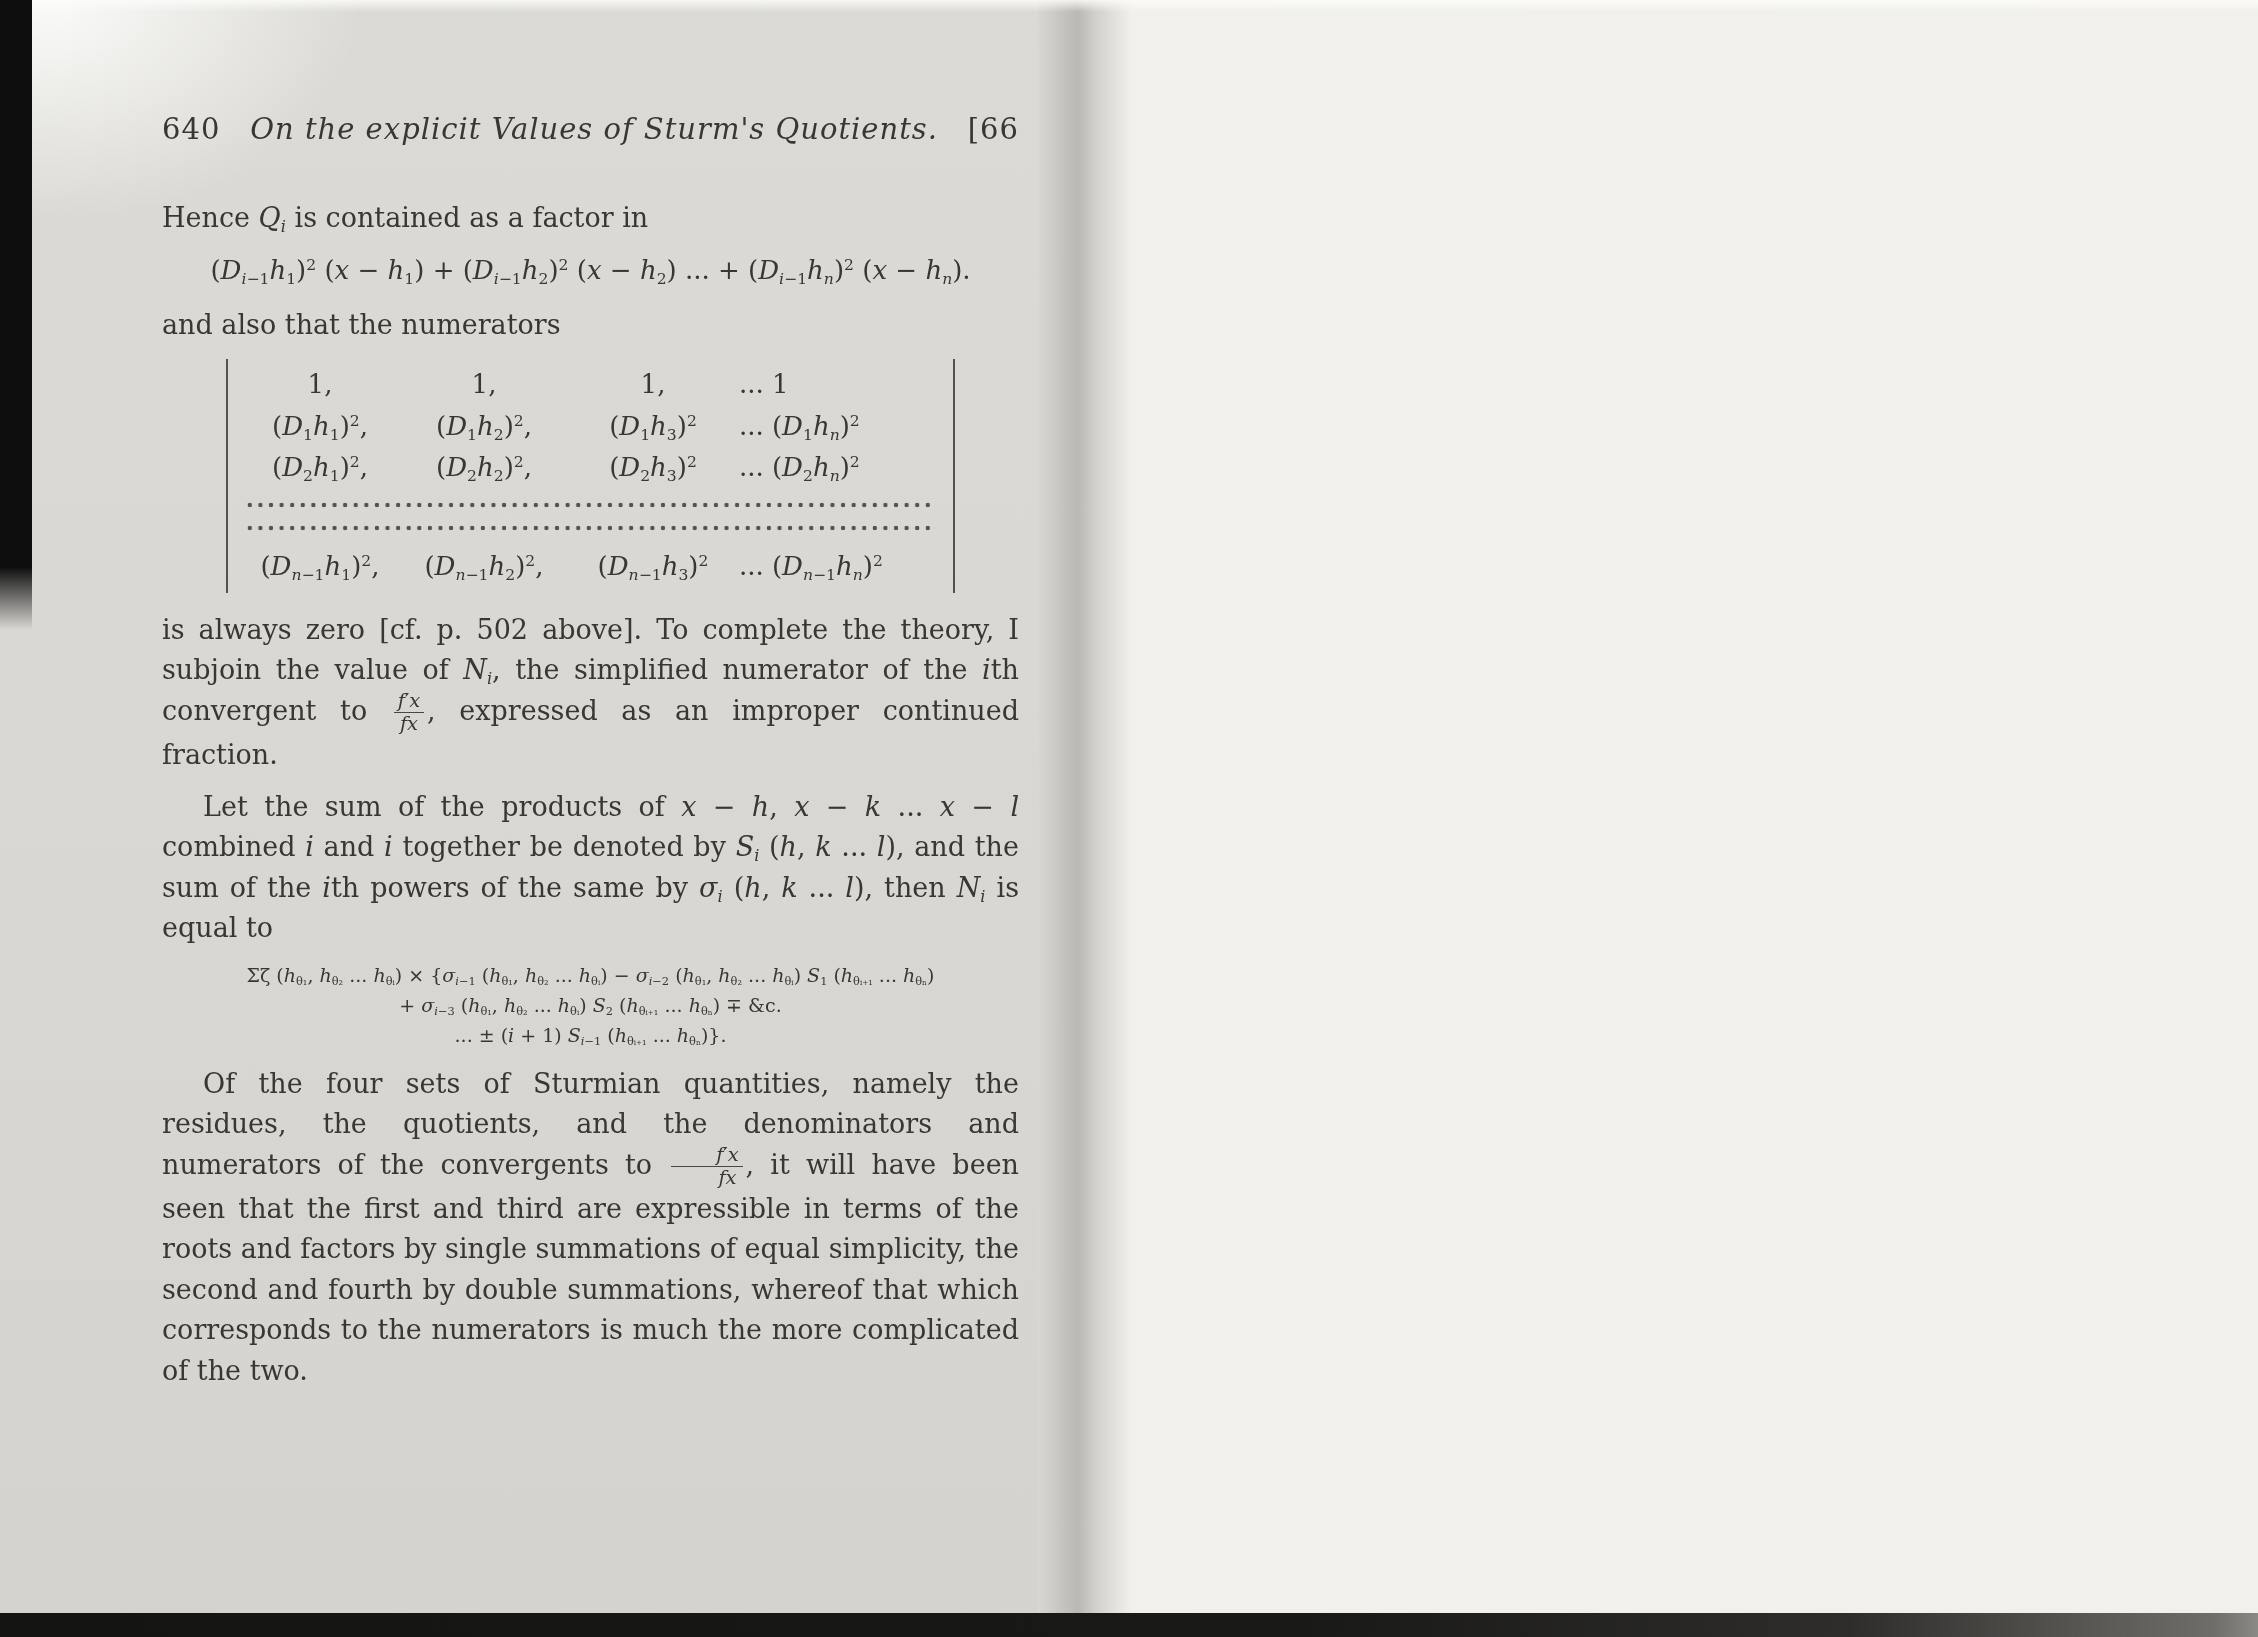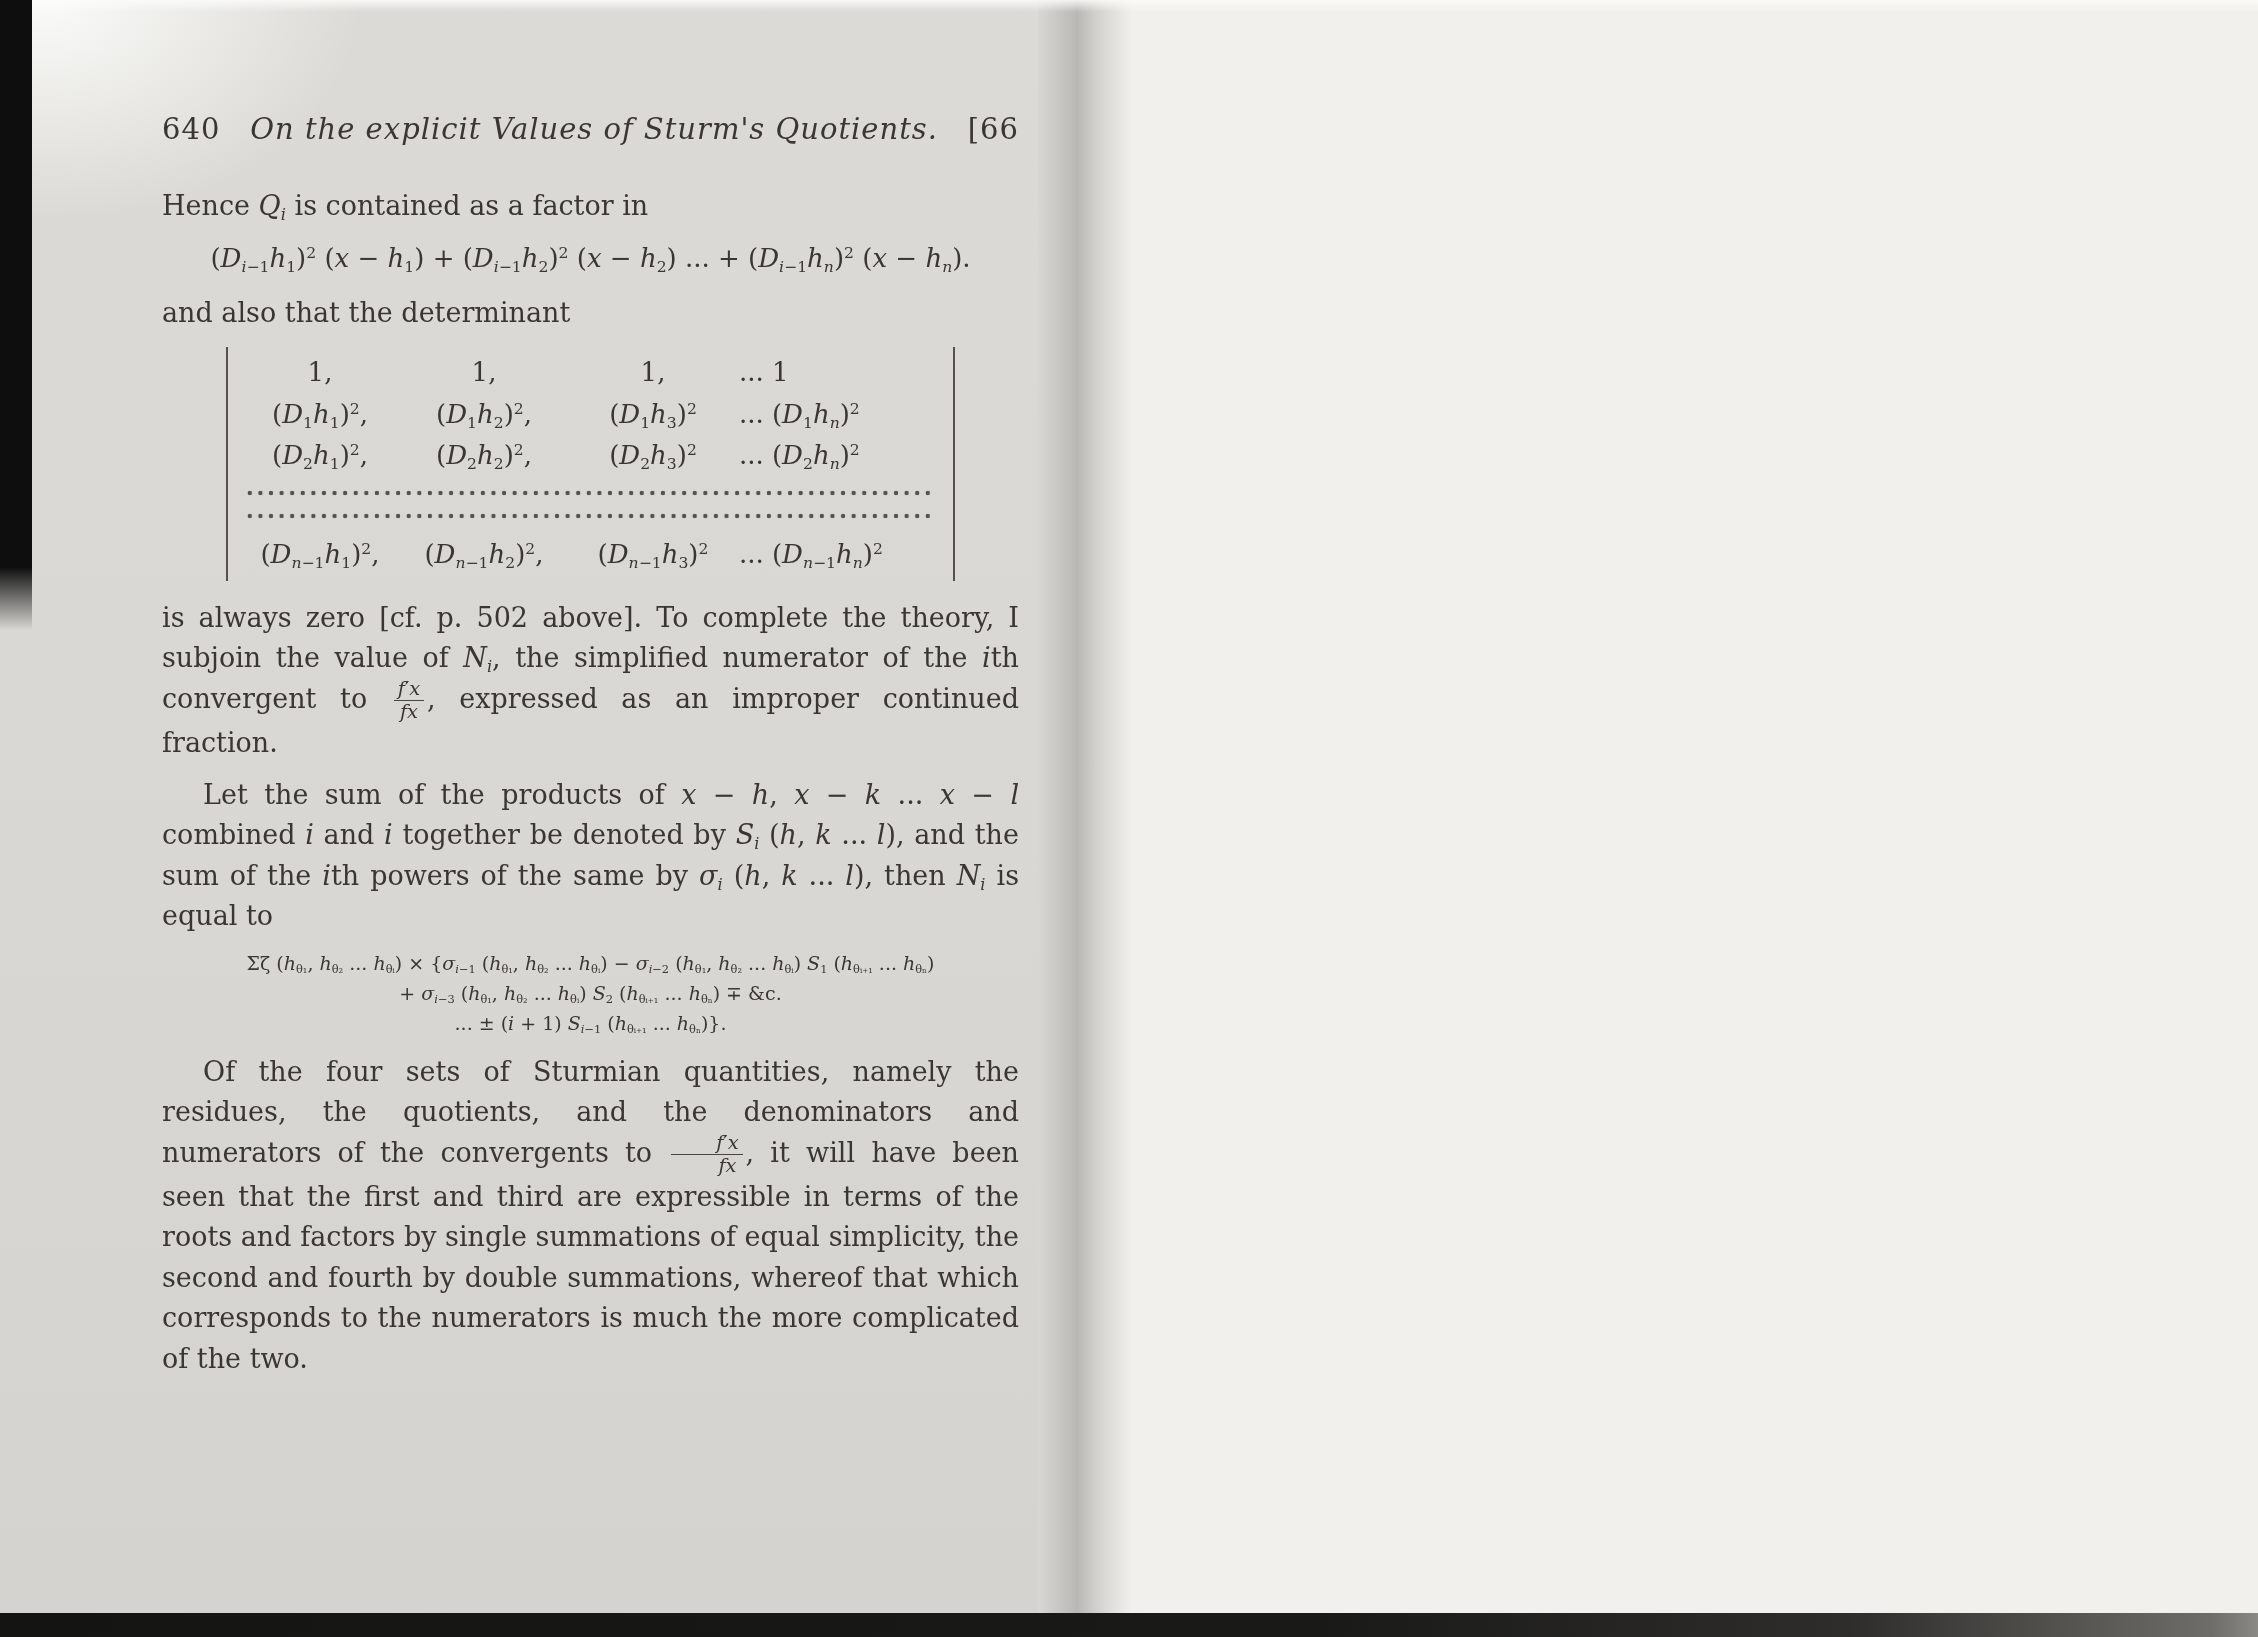--- a/index.html
+++ b/index.html
@@ -17,21 +17,21 @@
     background:radial-gradient(ellipse at 12% 0%,rgba(252,252,250,.95) 0%,rgba(252,252,250,0) 62%);}
   .edge-top{position:absolute;left:0;top:0;width:100%;height:11.6px;
     background:linear-gradient(180deg,rgba(252,252,250,.85),rgba(252,252,250,0));}
   .edge-left{position:absolute;left:0;top:0;width:32px;height:630px;
     background:linear-gradient(180deg,#0e0e0e 0%,#0e0e0e 90%,rgba(14,14,14,0) 100%);}
   .edge-bottom{position:absolute;left:0;bottom:0;width:100%;height:25px;
     background:linear-gradient(90deg,#141413 0%,#191918 58%,#2e2d2b 82%,#6e6d69 98%,#8a8985 100%);}
 
   .col-left{position:absolute;left:162px;top:112px;width:857px;}
 
-  .pg-header{display:flex;justify-content:space-between;align-items:baseline;margin-bottom:40px;}
+  .pg-header{display:flex;justify-content:space-between;align-items:baseline;margin-bottom:52px;}
   .pg-num,.pg-mark{font-size:29px;letter-spacing:1px;}
   .pg-title{font-style:italic;font-size:29px;letter-spacing:1px;}
 
   .para{font-size:27px;line-height:1.5;text-align:justify;margin:11.6px 0;}
   .para.ind{text-indent:41px;}
 
   .eq{margin:9.7px 0 13.5px;font-size:26px;}
   .eq .eqline{line-height:1.58;text-align:center;white-space:nowrap;}
   .eq.small{font-size:19px;}
 
@@ -64,21 +64,21 @@
       <div class="pg-header">
         <span class="pg-num">640</span>
         <span class="pg-title">On the explicit Values of Sturm's Quotients.</span>
         <span class="pg-mark">[66</span>
       </div>
       <div id="left-blocks">
           <div class="para">Hence <i>Q</i><sub><i>i</i></sub> is contained as a factor in</div>
           <div class="eq">
             <div class="eqline">(<i>D</i><sub><i>i</i>−1</sub><i>h</i><sub>1</sub>)<sup>2</sup> (<i>x</i> − <i>h</i><sub>1</sub>) + (<i>D</i><sub><i>i</i>−1</sub><i>h</i><sub>2</sub>)<sup>2</sup> (<i>x</i> − <i>h</i><sub>2</sub>) ... + (<i>D</i><sub><i>i</i>−1</sub><i>h</i><sub><i>n</i></sub>)<sup>2</sup> (<i>x</i> − <i>h</i><sub><i>n</i></sub>).</div>
           </div>
-          <div class="para">and also that the determinant</div>
+          <div class="para">and also that the numerators</div>
           <div class="det-wrap">
             <div class="det">
               <div class="det-row">
                 <div class="det-cell">1,</div>
                 <div class="det-cell">1,</div>
                 <div class="det-cell">1,</div>
                 <div class="det-cell">...   1</div>
               </div>
               <div class="det-row">
                 <div class="det-cell">(<i>D</i><sub>1</sub><i>h</i><sub>1</sub>)<sup>2</sup>,</div>

